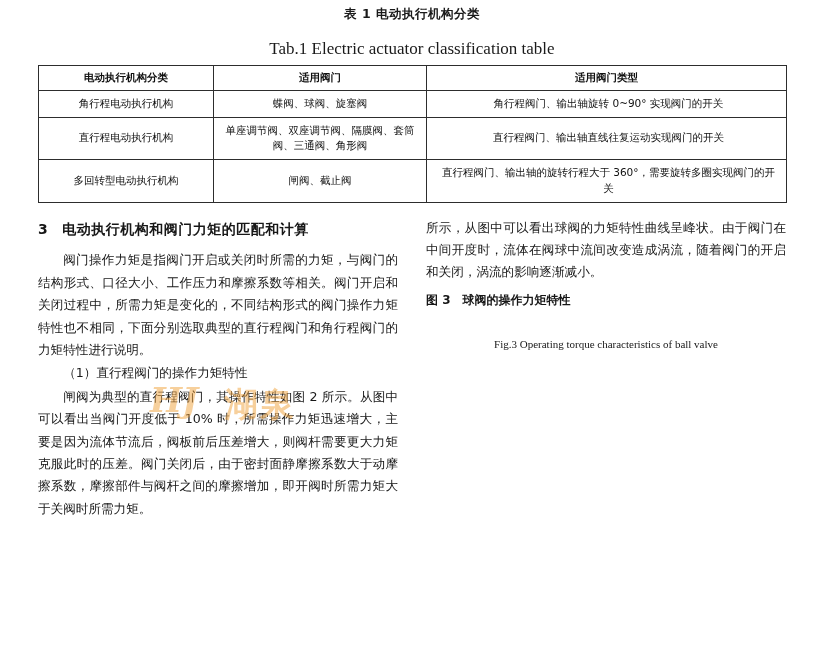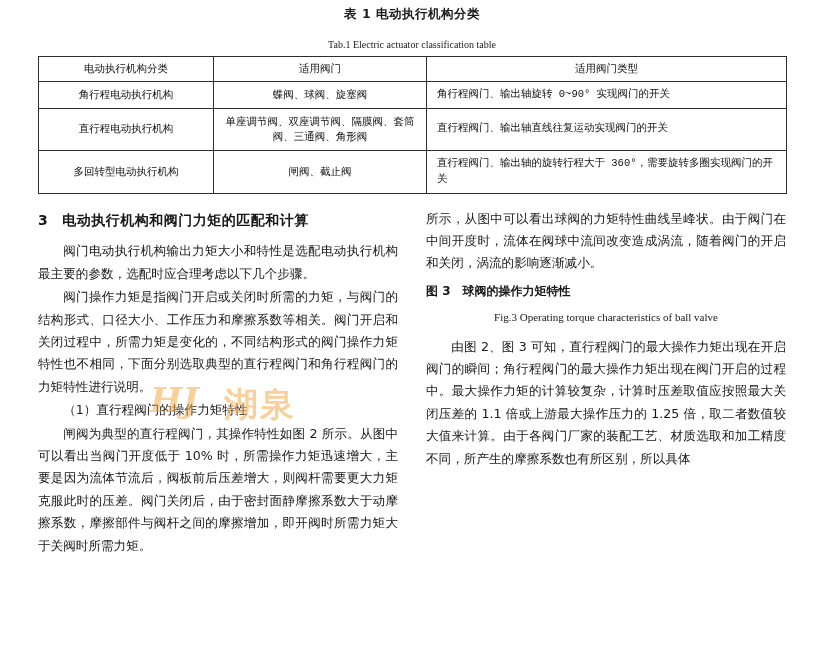--- a/index.html
+++ b/index.html
@@ -28,48 +28,47 @@
     text-align: center;
     font-family: "DejaVu Sans", sans-serif;
     font-size: 12.5px;
     font-weight: bold;
     letter-spacing: 0.5px;
     margin: 2px 0 2px 0;
   }
   .table-caption-en {
     text-align: center;
     font-family: "Liberation Serif", serif;
-    font-size: 10px;
+    font-size: 17px;
     margin: 16px 0 6px 0;
   }
   table.cls {
     border-collapse: collapse;
     width: 748px;
     margin: 0 auto;
     table-layout: fixed;
   }
   table.cls td, table.cls th {
     border: 1px solid #2d2d2d;
     font-family: "DejaVu Sans", sans-serif;
     font-size: 10.5px;
     line-height: 1.5;
     padding: 5px 6px;
     text-align: center;
     vertical-align: middle;
     color: #111;
   }
   table.cls thead td {
-    font-weight: normal;
+    font-weight: bold;
     padding: 4px 6px;
     text-align: center;
   }
   table.cls td.left {
-    text-align: left;
+    text-align: center;
     padding-left: 10px;
-    font-family: Liberation Mono, monospace;
   }
   .col1 { width: 175px; }
   .col2 { width: 213px; }
   .col3 { width: 360px; }
 
   
   .columns {
     display: flex;
     gap: 28px;
     margin-top: 14px;
@@ -119,21 +118,21 @@
     font-family: "DejaVu Sans", sans-serif;
     font-size: 12px;
     font-weight: bold;
     margin-top: 4px;
   }
   .fig-cap-cn .lbl { margin-right: 12px; }
   .fig-cap-en {
     text-align: center;
     font-family: "Liberation Serif", serif;
     font-size: 11px;
-    margin-top: 6px;
+    margin-top: 24px;
     margin-bottom: 8px;
   }
   .ylab {
     position: absolute;
     left: 6px;
     top: 44px;
     width: 16px;
     font-family: "DejaVu Sans", sans-serif;
     font-size: 10.5px;
     line-height: 1.15;
@@ -227,37 +226,35 @@
       </tr>
     </tbody>
   </table>
 
   <div class="columns">
 
     <div class="col">
       <h2 class="sec">
         <span class="num">3</span><span>电动执行机构和阀门力矩的匹配和计算</span>
       </h2>
-      <p class="para">阀门电动执行机构输出力矩大小和特性是选配电动执行机构最主要的参数，选配时应合理考虑以下几个步骤。</p>
       <p class="para">阀门操作力矩是指阀门开启或关闭时所需的力矩，与阀门的结构形式、口径大小、工作压力和摩擦系数等相关。阀门开启和关闭过程中，所需力矩是变化的，不同结构形式的阀门操作力矩特性也不相同，下面分别选取典型的直行程阀门和角行程阀门的力矩特性进行说明。</p>
       <p class="para">（1）直行程阀门的操作力矩特性</p>
       <p class="para">闸阀为典型的直行程阀门，其操作特性如图 2 所示。从图中可以看出当阀门开度低于 10% 时，所需操作力矩迅速增大，主要是因为流体节流后，阀板前后压差增大，则阀杆需要更大力矩克服此时的压差。阀门关闭后，由于密封面静摩擦系数大于动摩擦系数，摩擦部件与阀杆之间的摩擦增加，即开阀时所需力矩大于关阀时所需力矩。</p>
     </div>
 
     <div class="col">
       <p class="para noindent">所示，从图中可以看出球阀的力矩特性曲线呈峰状。由于阀门在中间开度时，流体在阀球中流间改变造成涡流，随着阀门的开启和关闭，涡流的影响逐渐减小。</p>
 
       <div class="figure">
         <div class="fig-cap-cn">
           <span class="lbl">图 3</span><span>球阀的操作力矩特性</span>
         </div>
         <div class="fig-cap-en">Fig.3  Operating torque characteristics of ball valve</div>
       </div>
 
-      <p class="para">由图 2、图 3 可知，直行程阀门的最大操作力矩出现在开启阀门的瞬间；角行程阀门的最大操作力矩出现在阀门开启的过程中。最大操作力矩的计算较复杂，计算时压差取值应按照最大关闭压差的 1.1 倍或上游最大操作压力的 1.25 倍，取二者数值较大值来计算。由于各阀门厂家的装配工艺、材质选取和加工精度不同，所产生的摩擦系数也有所区别，所以具体</p>
     </div>
   </div>
 
   <div class="watermark">
     <div class="wm-mark">HJ</div>
     <div class="wm-text">湖泉</div>
   </div>
 
 </div>
 

